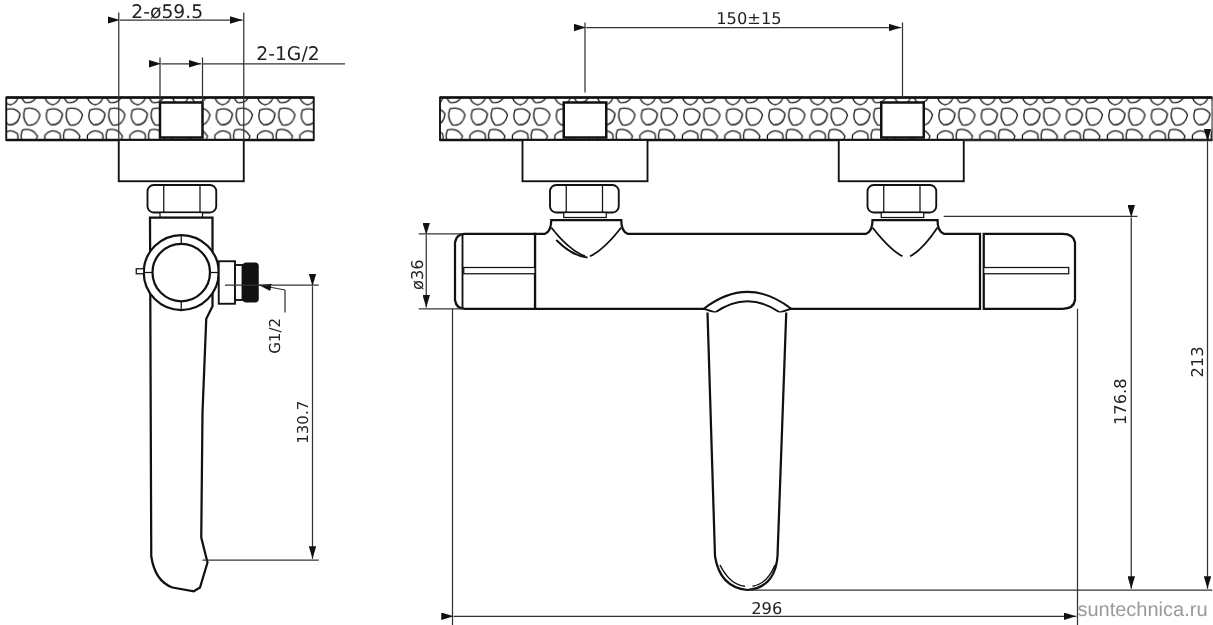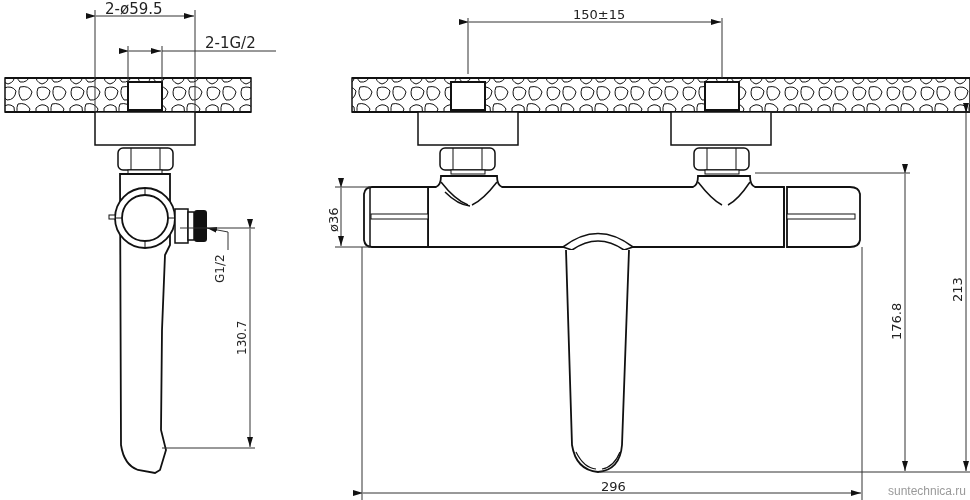--- a/index.html
+++ b/index.html
@@ -1,21 +1,21 @@
 <!DOCTYPE html>
 <html><head>
 <meta charset="utf-8">
 <style>
   html, body { margin: 0; padding: 0; background: #ffffff; }
   body { width: 970px; height: 500px; position: relative; overflow: hidden;
          font-family: "DejaVu Sans", sans-serif; }
   #drawing { position: absolute; left: 0; top: 0; width: 970px; height: 500px; }
   .dimtext { font-family: "DejaVu Sans", sans-serif; fill: #222; }
   .watermark { position: absolute; right: 4px; bottom: 2px; font-family: "Liberation Sans", sans-serif;
-               font-size: 12px; color: #9a9a9a; }
+               font-size: 16px; color: #9a9a9a; }
 </style>
 </head>
 <body>
 
 <svg id="drawing" viewBox="0 0 970 500" xmlns="http://www.w3.org/2000/svg">
   <defs>
     <pattern id="stone" width="34" height="34" patternUnits="userSpaceOnUse">
       <rect width="34" height="34" fill="#fff"></rect>
       <path d="M2 6 Q8 0 14 5 Q16 14 8 16 Q1 14 2 6 Z" fill="none" stroke="#111" stroke-width="1"></path>
       <path d="M18 2 Q26 0 30 7 Q28 15 20 14 Q15 9 18 2 Z" fill="none" stroke="#111" stroke-width="1"></path>

